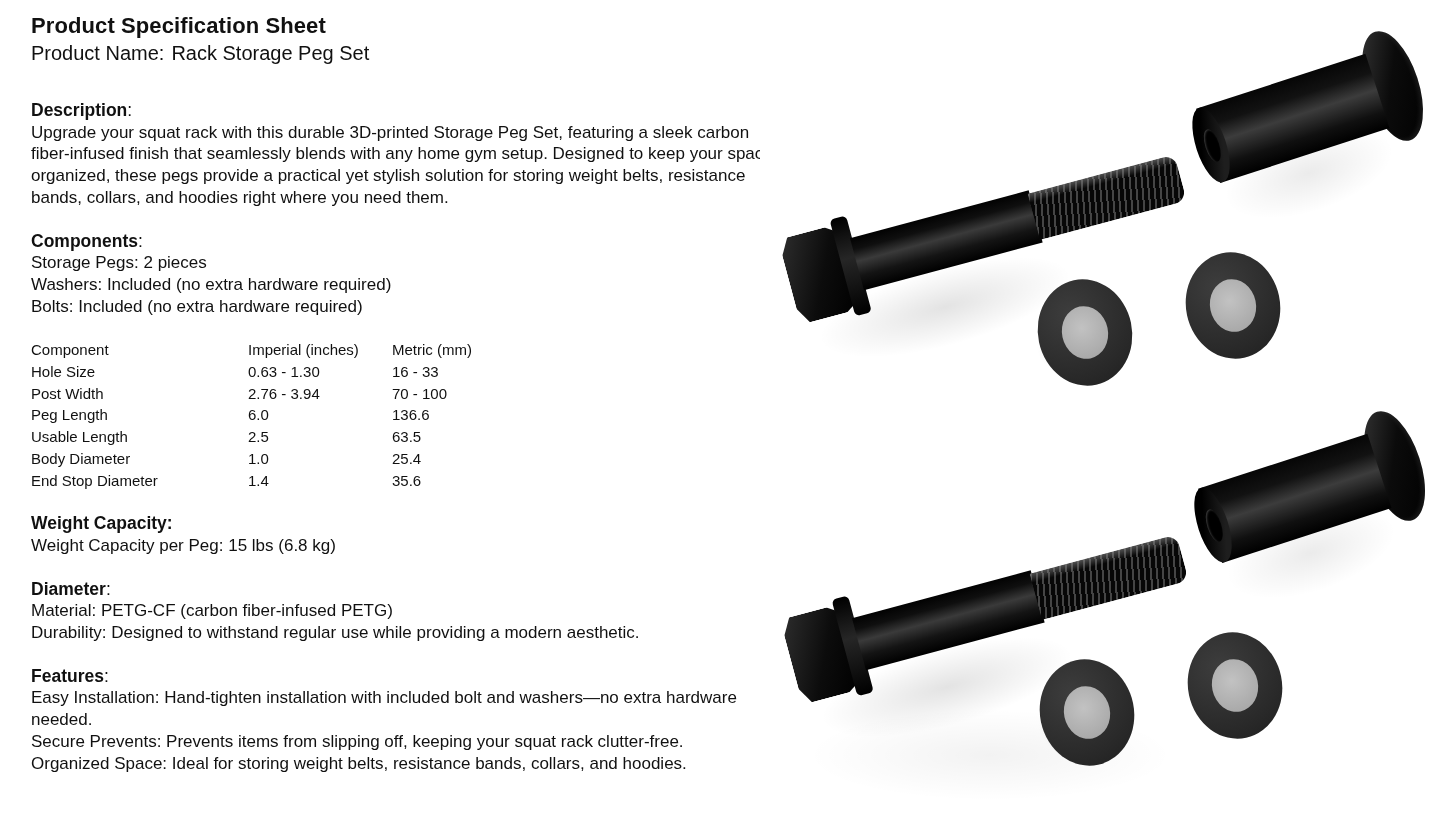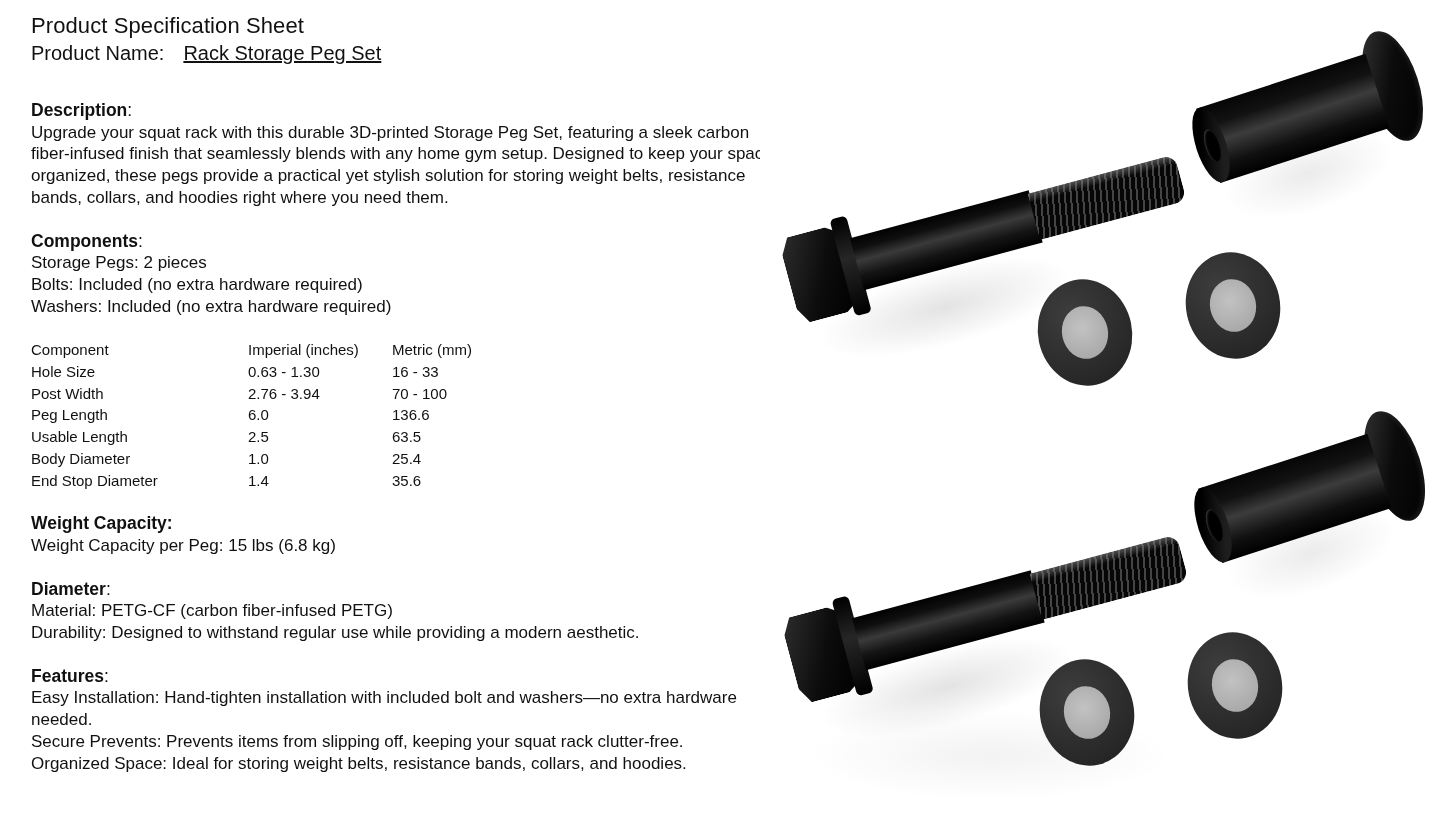--- a/index.html
+++ b/index.html
@@ -14,29 +14,29 @@
 
   
   .text-col {
     position: absolute;
     left: 31px; top: 12px;
     width: 748px;
   }
   .doc-title {
     margin: 0;
     font-size: 22px;
-    font-weight: 400;
+    font-weight: 700;
     line-height: 28px;
     letter-spacing: 0.1px;
   }
   .product-name {
     font-size: 20px;
     line-height: 26px;
   }
-  .product-name .value { margin-left: 19px; text-decoration: underline; }
+  .product-name .value { margin-left: 7px; }
 
   .section { margin-top: 22px; }
   .section.first { margin-top: 34px; }
   .sec-heading {
     margin: 0;
     font-size: 17.5px;
     font-weight: 700;
     line-height: 21.7px;
   }
   .sec-heading .colon { font-weight: 400; }
@@ -176,22 +176,22 @@
   </div>
 
   <div class="section first">
     <h2 class="sec-heading"><span>Description</span><span class="colon">:</span></h2>
     <p class="body-text">Upgrade your squat rack with this durable 3D-printed Storage Peg Set, featuring a sleek carbon fiber-infused finish that seamlessly blends with any home gym setup. Designed to keep your space organized, these pegs provide a practical yet stylish solution for storing weight belts, resistance bands, collars, and hoodies right where you need them.</p>
   </div>
 
   <div class="section">
     <h2 class="sec-heading"><span>Components</span><span class="colon">:</span></h2>
     <div class="line">Storage Pegs: 2 pieces</div>
+    <div class="line">Washers: Included (no extra hardware required)</div>
     <div class="line">Bolts: Included (no extra hardware required)</div>
-    <div class="line">Washers: Included (no extra hardware required)</div>
   </div>
 
   <div class="section">
     <div class="spec-table">
       <div>Component</div>
       <div>Imperial (inches)</div>
       <div>Metric (mm)</div>
 
       <div>Hole Size</div>
       <div>0.63 - 1.30</div>

